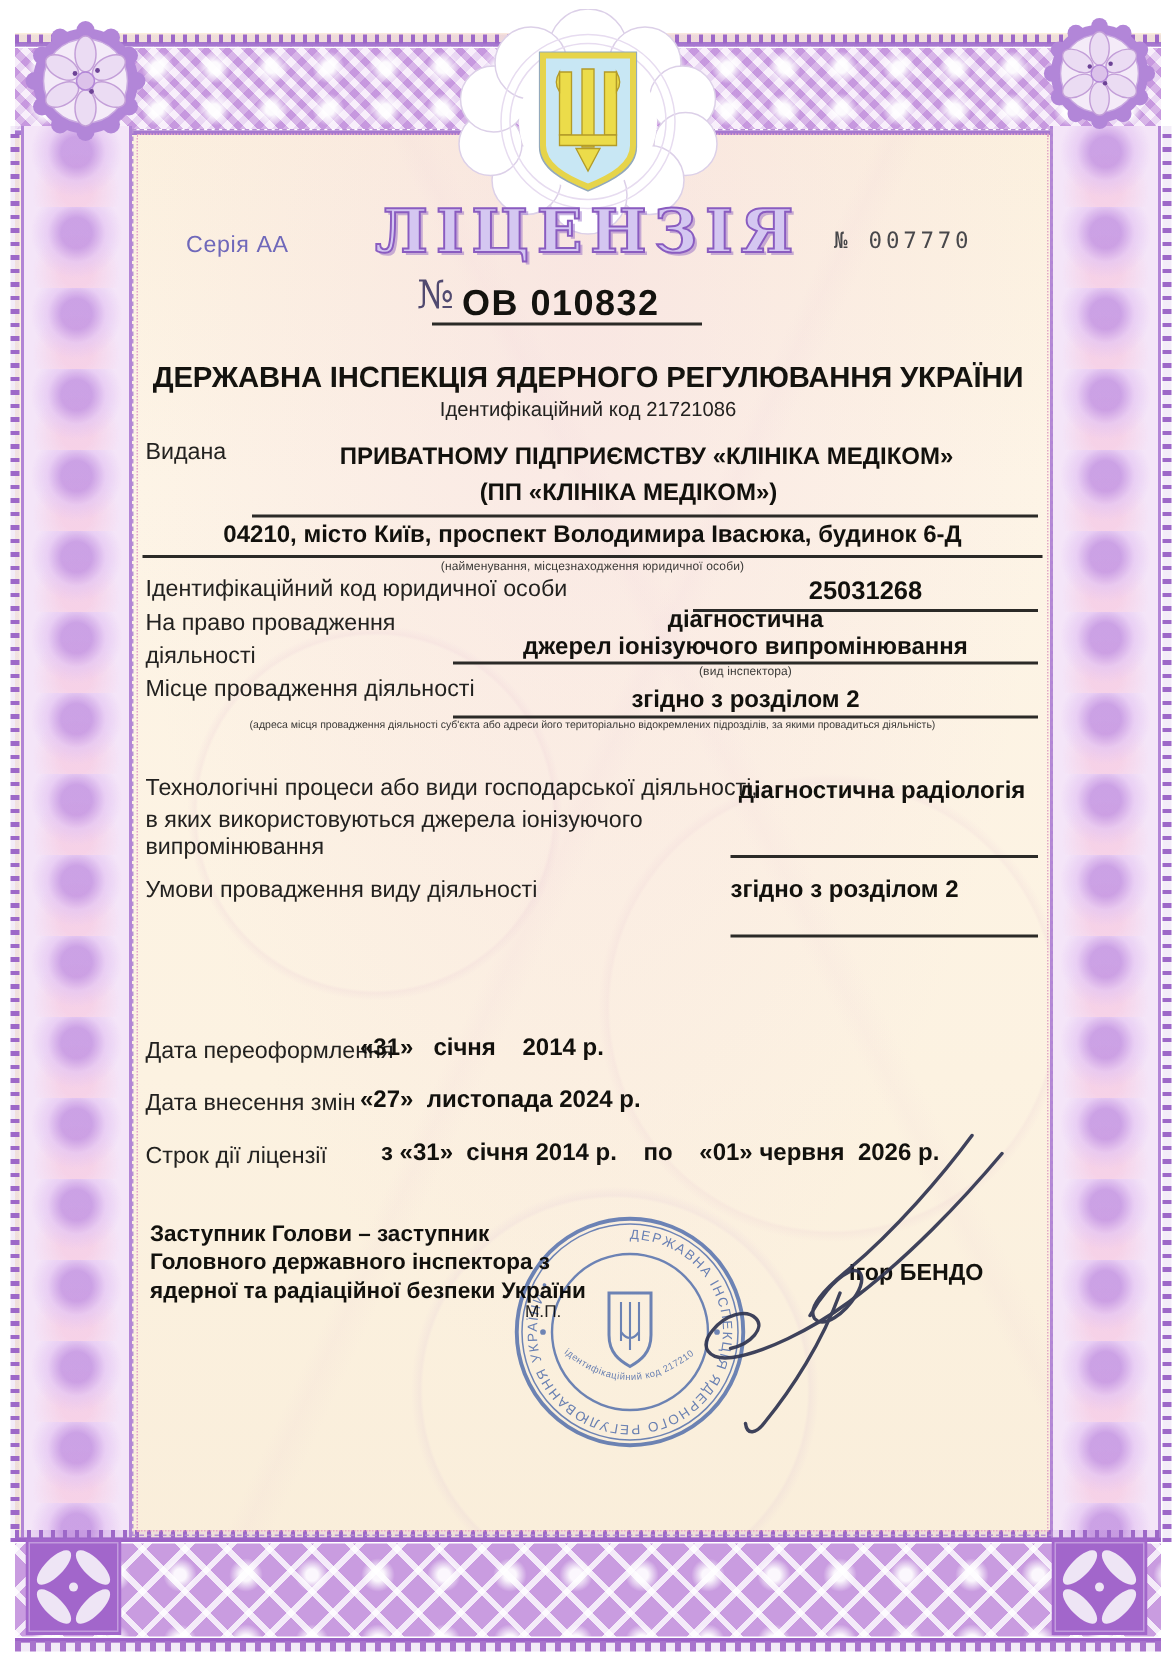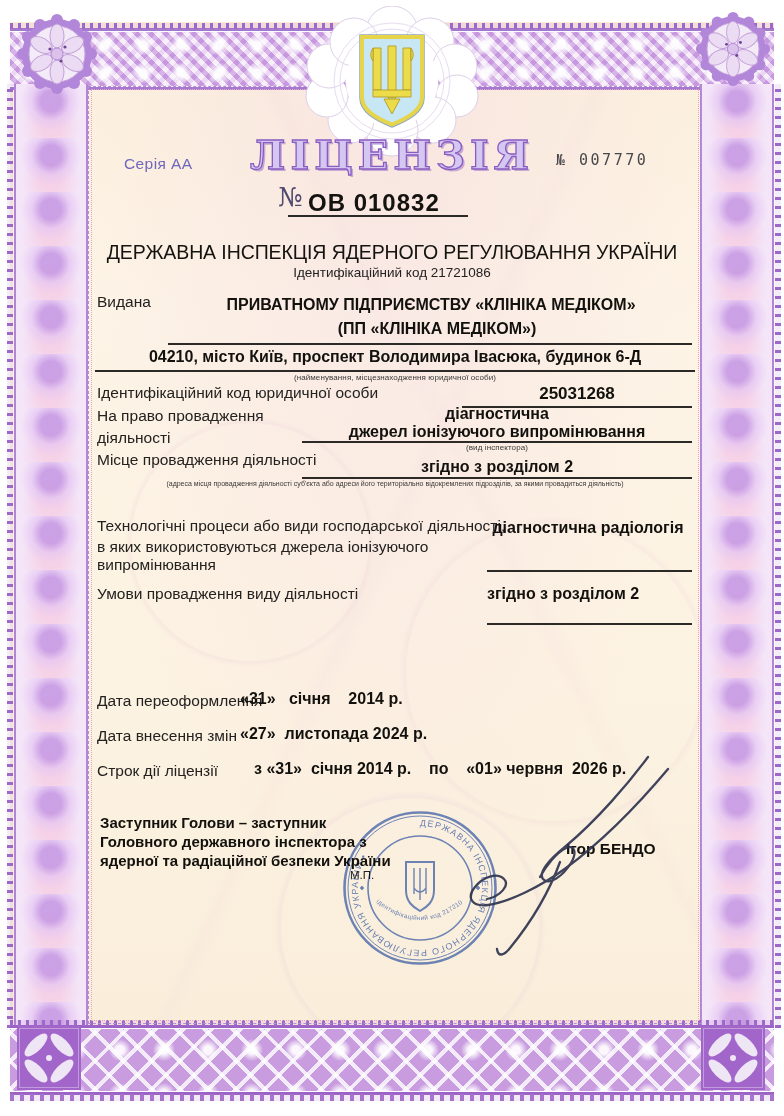--- a/index.html
+++ b/index.html
@@ -56,21 +56,21 @@
   .c{text-align:center;}
   .pre{white-space:pre;}
   .nw{white-space:nowrap;}
   .series{font-size:15.5px;color:#6f68ba;letter-spacing:.4px;}
   .formno{font-family:"DejaVu Sans Mono",monospace;font-size:15px;letter-spacing:2.5px;color:#48484b;}
   .title{font-family:"DejaVu Serif",serif;font-weight:700;font-size:40px;letter-spacing:5px;
     color:#d4c7f1;-webkit-text-stroke:1.3px #8a5cc0;
     text-shadow:2px 2px 0 rgba(138,92,192,.45), 0 0 2px rgba(255,255,255,.8);}
   .licsign{font-family:"DejaVu Serif",serif;font-size:26px;color:#514a70;}
   .licnum{font-size:24px;font-weight:700;letter-spacing:1px;color:#14130f;}
-  .h1{font-size:19.5px;font-weight:400;letter-spacing:-.1px;color:#14130f;}
+  .h1{font-size:19.5px;font-weight:700;letter-spacing:-.1px;color:#14130f;}
   .sub{font-size:13.5px;color:#232220;}
   .lbl{font-size:15.5px;color:#232220;}
   .val{font-size:16px;font-weight:700;color:#12110d;}
   .cap{font-size:8px;color:#3a3937;letter-spacing:.1px;text-align:center;}
   .cap2{font-size:7px;color:#3a3937;}
   .ul{position:absolute;height:2px;background:#2b2a27;}
   .ul.thin{height:1.5px;}
   .mp{font-size:11.5px;color:#22211f;}
   .signer{font-size:15px;font-weight:700;color:#12110d;line-height:1.28;}
 </style>
@@ -208,21 +208,21 @@
 
 <div class="t licsign" style="left:278px;top:182px;">№</div>
 <div class="t licnum" style="left:308px;top:189px;">ОВ 010832</div>
 <div class="ul" style="left:288px;top:215px;width:180px;"></div>
 
 <div class="t h1 c" style="left:92px;top:241px;width:600px;">ДЕРЖАВНА ІНСПЕКЦІЯ ЯДЕРНОГО РЕГУЛЮВАННЯ УКРАЇНИ</div>
 <div class="t sub c" style="left:92px;top:265px;width:600px;">Ідентифікаційний код 21721086</div>
 
 <div class="t lbl" style="left:97px;top:293px;">Видана</div>
 <div class="t val c nw" style="left:170px;top:296px;width:522px;">ПРИВАТНОМУ ПІДПРИЄМСТВУ «КЛІНІКА МЕДІКОМ»</div>
-<div class="t val c nw" style="left:176px;top:320px;width:522px;">(ПП «КЛІНІКА МЕДІКОМ»)</div>
+<div class="t val c nw" style="left:158px;top:320px;width:522px;">(ПП «КЛІНІКА МЕДІКОМ»)</div>
 <div class="ul thin" style="left:168px;top:343px;width:524px;"></div>
 
 <div class="t val c nw" style="left:95px;top:348px;width:600px;">04210, місто Київ, проспект Володимира Івасюка, будинок 6-Д</div>
 <div class="ul thin" style="left:95px;top:370px;width:600px;"></div>
 <div class="t cap c" style="left:95px;top:373px;width:600px;">(найменування, місцезнаходження юридичної особи)</div>
 
 <div class="t lbl" style="left:97px;top:384px;">Ідентифікаційний код юридичної особи</div>
 <div class="t val c" style="left:462px;top:384px;width:230px;font-size:17px;">25031268</div>
 <div class="ul thin" style="left:462px;top:406px;width:230px;"></div>
 

